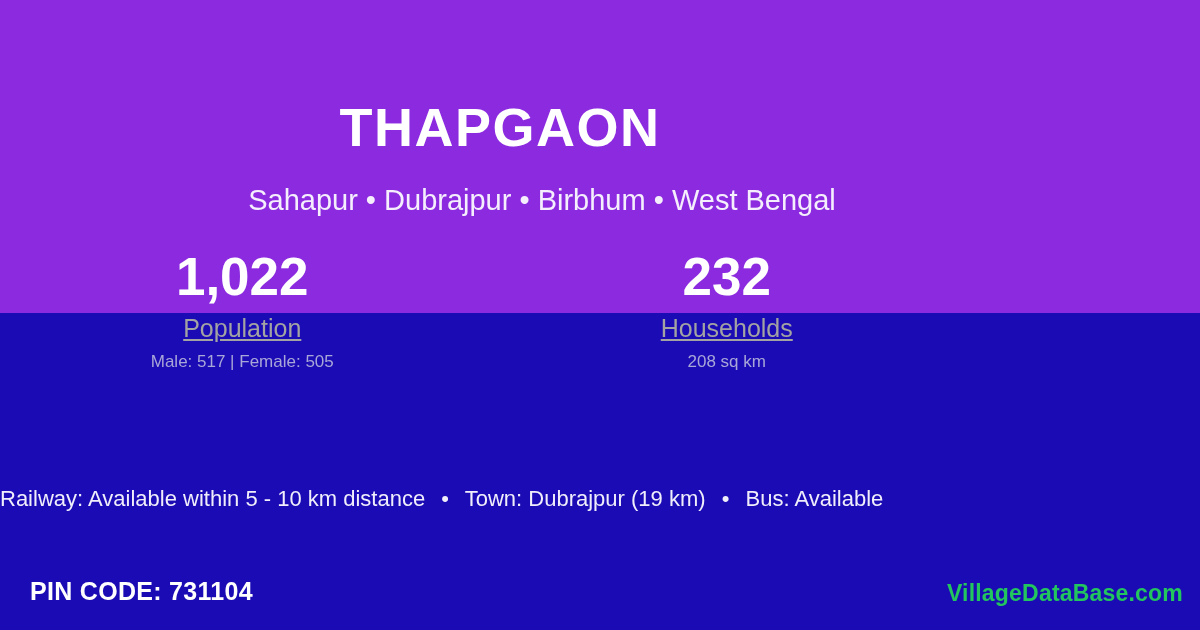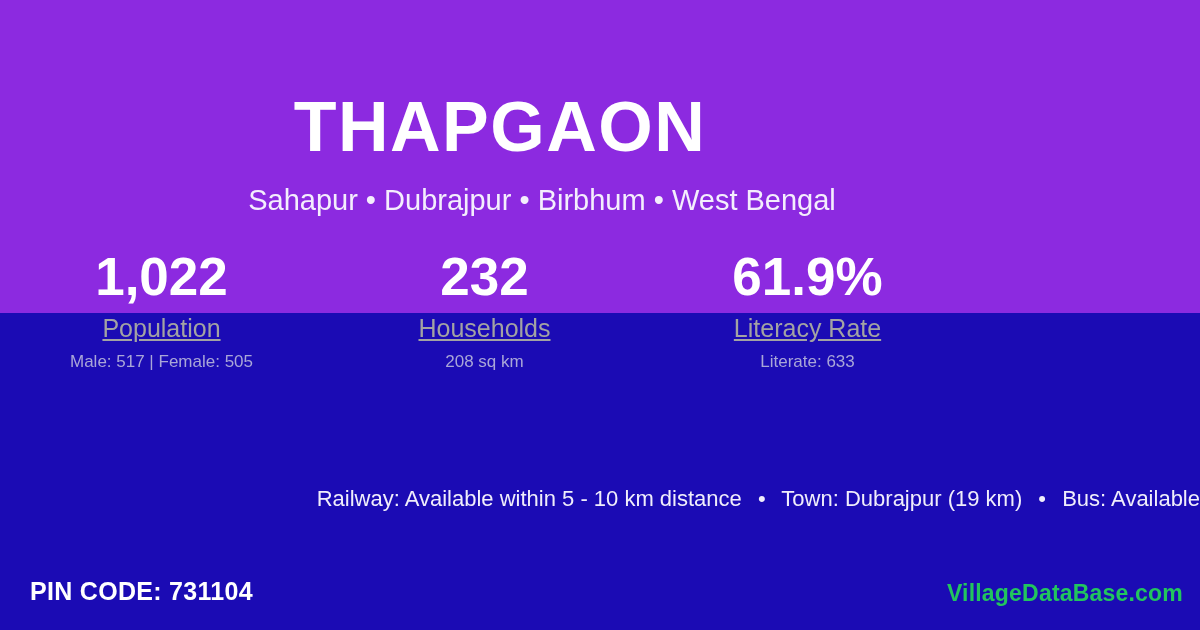--- a/index.html
+++ b/index.html
@@ -41,21 +41,21 @@
     text-align: center;
   }
 
   .village-title {
     margin: 0;
     padding: 0;
     position: absolute;
     left: 0;
     top: 82px;
     width: 1000px;
-    font-size: 70px;
+    font-size: 54px;
     line-height: 90px;
     font-weight: bold;
     color: #ffffff;
     letter-spacing: 1.5px;
     text-align: center;
     white-space: nowrap;
   }
 
   .village-subtitle {
     position: absolute;
@@ -117,21 +117,21 @@
     color: #a9a6d8;
     white-space: nowrap;
   }
 
   
   .infra-line {
     position: absolute;
     left: 0;
     top: 484px;
     width: 1200px;
-    text-align: right;
+    text-align: left;
     font-size: 22px;
     line-height: 30px;
     color: #f0eefb;
     white-space: nowrap;
   }
   .infra-item { white-space: nowrap; }
   .infra-sep {
     display: inline-block;
     padding: 0 10px;
     color: #f0eefb;
@@ -190,25 +190,20 @@
       <span class="stat-label">Population</span>
       <span class="stat-sub">Male: 517 | Female: 505</span>
     </div>
 
     <div class="stat-cell">
       <span class="stat-value">232</span>
       <span class="stat-label">Households</span>
       <span class="stat-sub">208 sq km</span>
     </div>
 
-    <div class="stat-cell">
-      <span class="stat-value">61.9%</span>
-      <span class="stat-label">Literacy Rate</span>
-      <span class="stat-sub">Literate: 633</span>
-    </div>
 
   </div>
 
   <div class="infra-line">
     <span class="infra-item">Railway: Available within 5 - 10 km distance</span>
     <span class="infra-sep">•</span>
     <span class="infra-item">Town: Dubrajpur (19 km)</span>
     <span class="infra-sep">•</span>
     <span class="infra-item">Bus: Available</span>
   </div>

